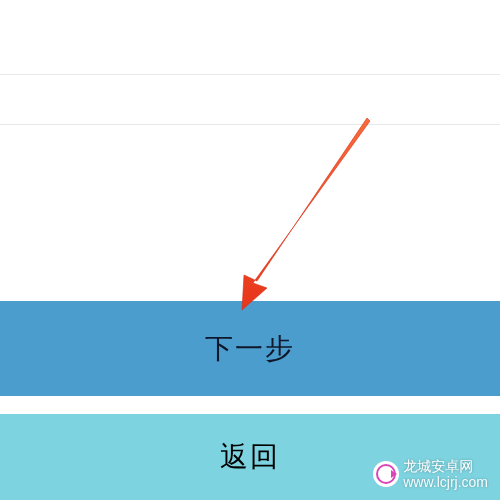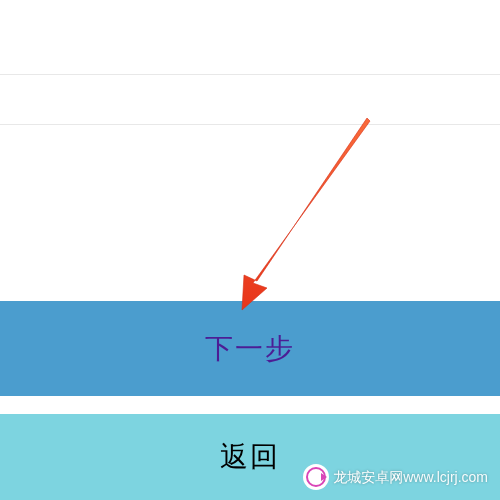--- a/index.html
+++ b/index.html
@@ -29,21 +29,21 @@
     }
     .white-space {
       width: 100%;
       height: 176px;
       background: #ffffff;
     }
     .primary-button {
       width: 100%;
       height: 95px;
       background: #4b9dce;
-      color: #4c1d95;
+      color: #0f172a;
       font-size: 28px;
       font-weight: 300;
       display: flex;
       align-items: center;
       justify-content: center;
       border: none;
       cursor: pointer;
       letter-spacing: 2px;
     }
     .gap {
@@ -109,20 +109,21 @@
       width: 0;
       height: 0;
       border-left: 6px solid #d946b8;
       border-top: 4px solid transparent;
       border-bottom: 4px solid transparent;
     }
     .watermark-text {
       color: #ffffff;
       font-size: 13px;
       display: flex;
+      flex-direction: column;
       line-height: 1.15;
       text-shadow: 0 0 3px rgba(0,0,0,0.35);
     }
     .watermark-text-main {
       font-size: 14px;
       font-weight: 500;
     }
     .watermark-text-sub {
       font-size: 14px;
       opacity: 0.92;

